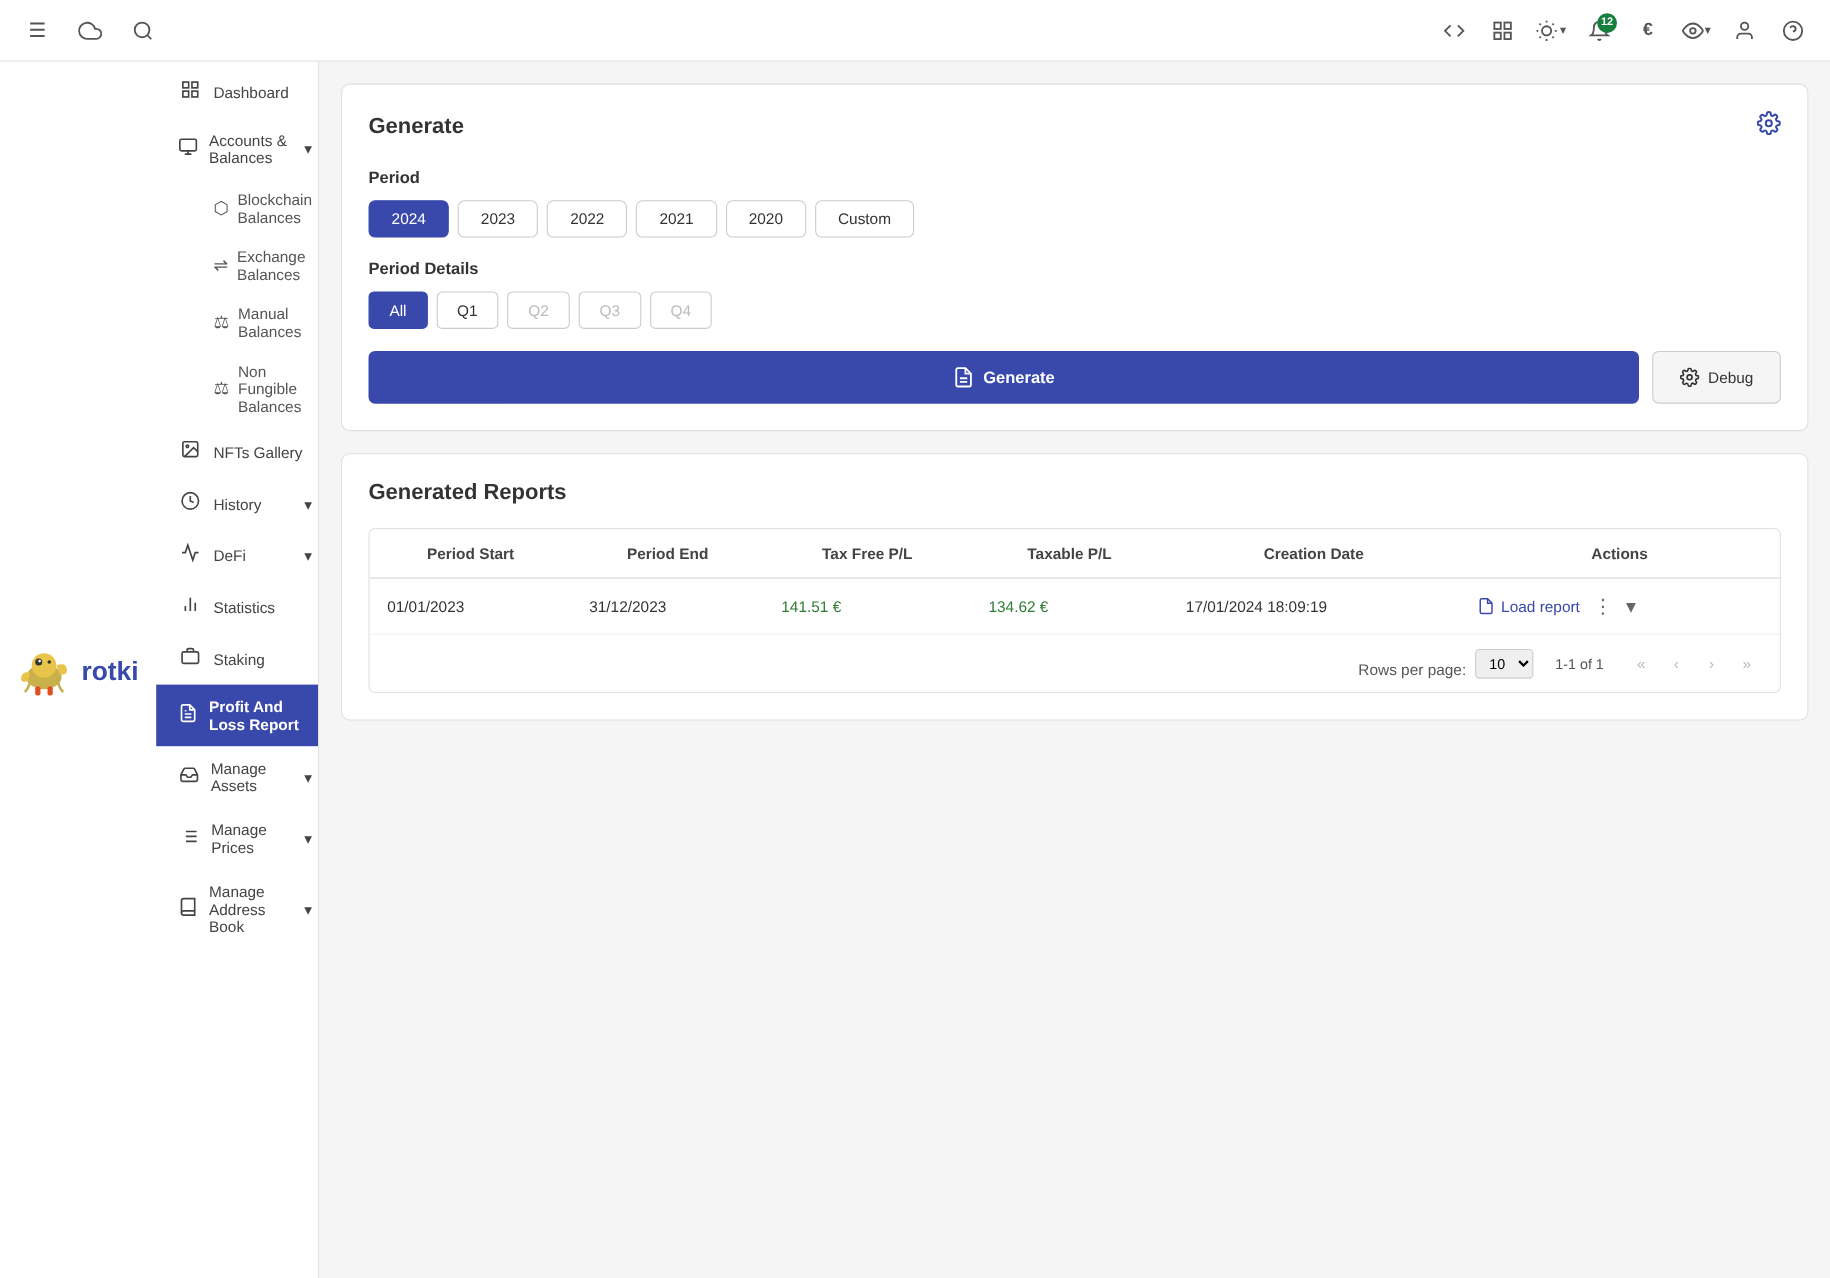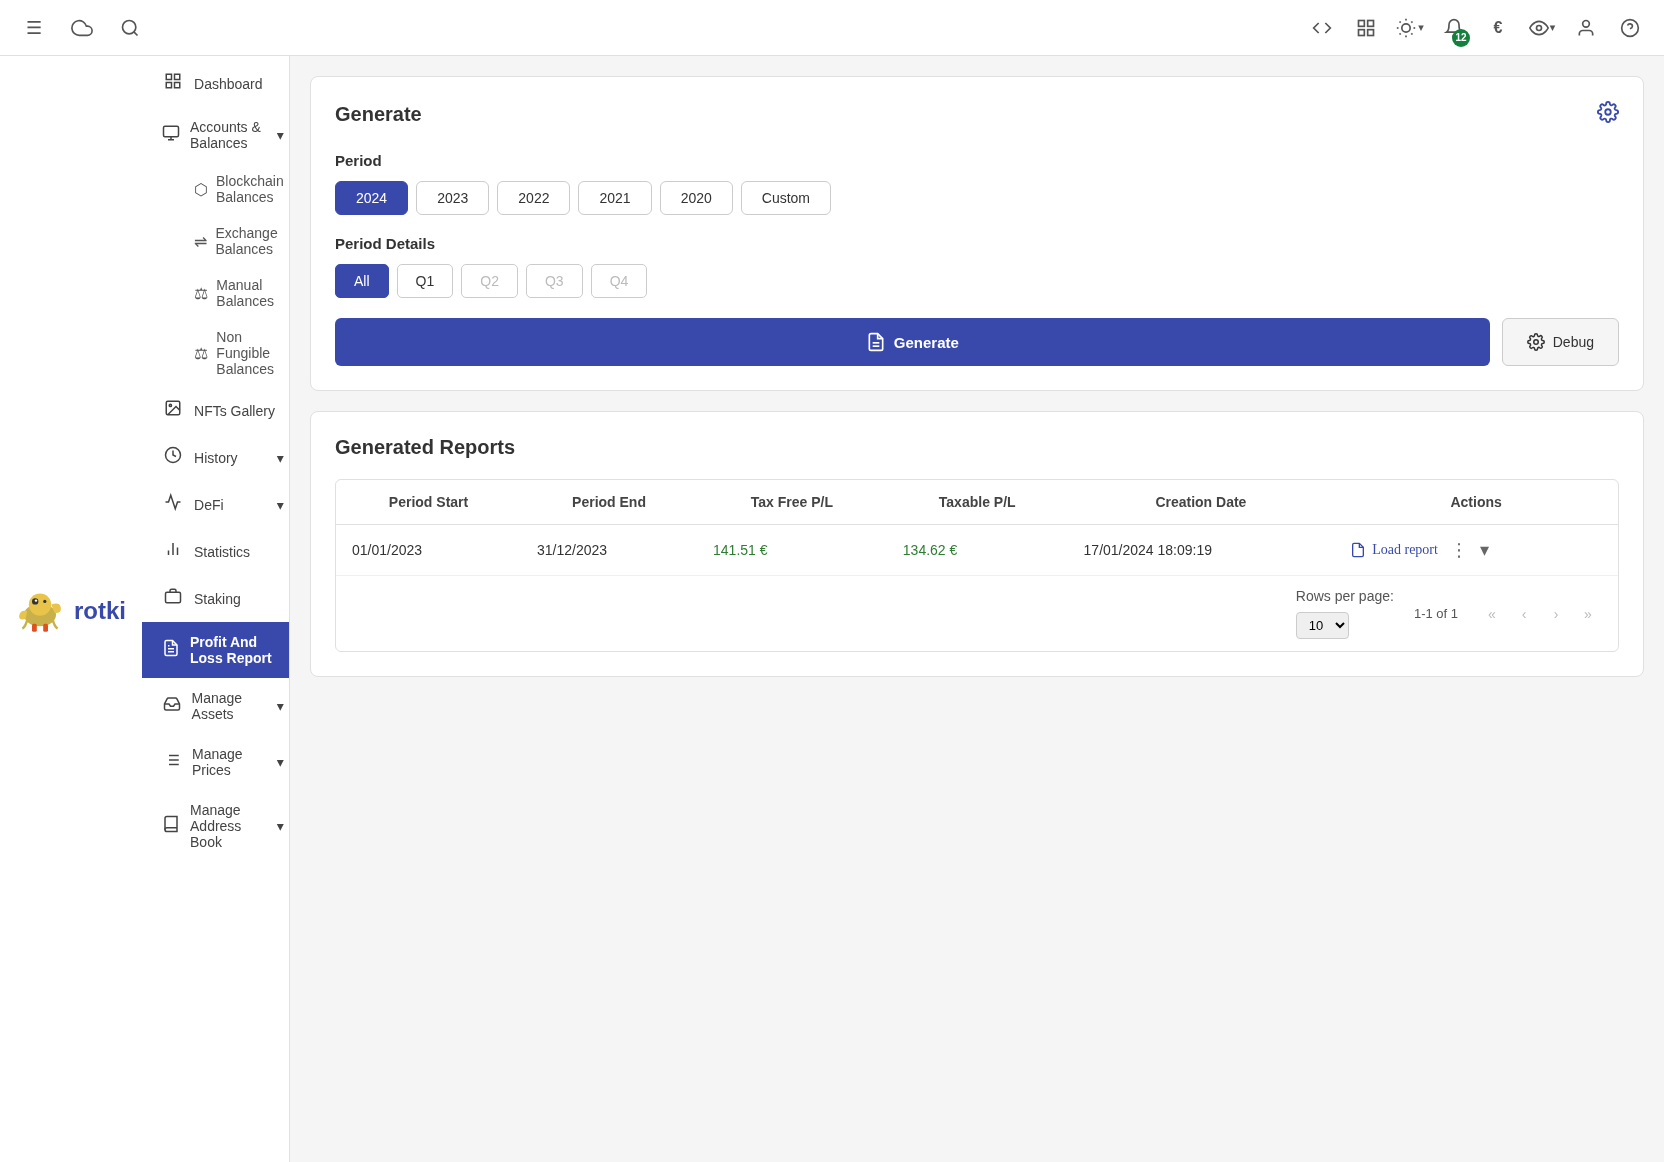--- a/index.html
+++ b/index.html
@@ -3,21 +3,21 @@
   <meta charset="utf-8">
   <style>
     * { box-sizing: border-box; margin: 0; padding: 0; }
     body { font-family: 'Segoe UI', Arial, sans-serif; font-size: 14px; background: #f5f5f5; color: #333; display: flex; flex-direction: column; height: 100vh; overflow: hidden; }
 
     
     .topbar { height: 56px; background: #fff; border-bottom: 1px solid #e0e0e0; display: flex; align-items: center; padding: 0 16px; gap: 12px; z-index: 10; }
     .topbar-left { display: flex; align-items: center; gap: 12px; }
     .topbar-right { margin-left: auto; display: flex; align-items: center; gap: 8px; }
     .icon-btn { width: 36px; height: 36px; display: flex; align-items: center; justify-content: center; cursor: pointer; border-radius: 4px; color: #555; font-size: 18px; position: relative; }
-    .badge { position: absolute; top: 19px; right: 2px; background: #15803d; color: #fff; border-radius: 50%; width: 18px; height: 18px; font-size: 10px; display: flex; align-items: center; justify-content: center; font-weight: bold; }
+    .badge { position: absolute; top: 2px; right: 2px; background: #15803d; color: #fff; border-radius: 50%; width: 18px; height: 18px; font-size: 10px; display: flex; align-items: center; justify-content: center; font-weight: bold; }
 
     
     .layout { display: flex; flex: 1; overflow: hidden; }
 
     
     .sidebar { width: 290px; background: #fff; border-right: 1px solid #e0e0e0; overflow-y: auto; display: flex; flex-direction: row; flex-shrink: 0; }
     .sidebar-logo { display: flex; align-items: center; gap: 10px; padding: 20px 16px 16px; }
     .sidebar-logo-icon { width: 48px; height: 48px; }
     .sidebar-logo-text { font-size: 24px; font-weight: 700; color: #3949ab; }
     .sidebar-nav { flex: 1; padding: 4px 0; }
@@ -58,25 +58,25 @@
     
     .reports-title { font-size: 20px; font-weight: 600; margin-bottom: 20px; }
     .table-wrapper { border: 1px solid #e0e0e0; border-radius: 6px; overflow: hidden; }
     table { width: 100%; border-collapse: collapse; }
     thead tr { border-bottom: 1px solid #e0e0e0; }
     th { padding: 14px 16px; text-align: center; font-weight: 700; color: #444; font-size: 14px; }
     td { padding: 14px 16px; text-align: left; font-size: 14px; color: #333; border-bottom: 1px solid #f0f0f0; }
     tr:last-child td { border-bottom: none; }
     .positive { color: #2e7d32; }
     .load-report-btn { display: flex; align-items: center; gap: 6px; color: #3949ab; cursor: pointer; font-size: 14px; }
-    .actions-cell { display: flex; align-items: center; gap: 12px; font-family: Liberation Serif, serif; }
+    .actions-cell { display: flex; align-items: center; gap: 12px; }
     .icon-action { cursor: pointer; color: #666; font-size: 18px; }
 
     .table-footer { display: flex; align-items: center; justify-content: flex-end; padding: 12px 16px; gap: 12px; font-size: 14px; color: #555; border-top: 1px solid #f0f0f0; }
-    .rows-per-page { display: flex; align-items: flex-start; gap: 8px; flex-direction: column; }
+    .rows-per-page { display: flex; align-items: flex-end; gap: 8px; }
     .rows-select { border: 1px solid #ccc; border-radius: 4px; padding: 4px 8px; font-size: 13px; cursor: pointer; }
     .pagination { display: flex; align-items: center; gap: 4px; }
     .page-info { margin: 0 8px; font-size: 13px; }
     .page-btn { width: 28px; height: 28px; display: flex; align-items: center; justify-content: center; cursor: pointer; border-radius: 4px; color: #555; font-size: 14px; }
     .page-btn.disabled { color: #bbb; cursor: default; }
   </style>
 </head>
 <body>
 
 <div class="topbar">

